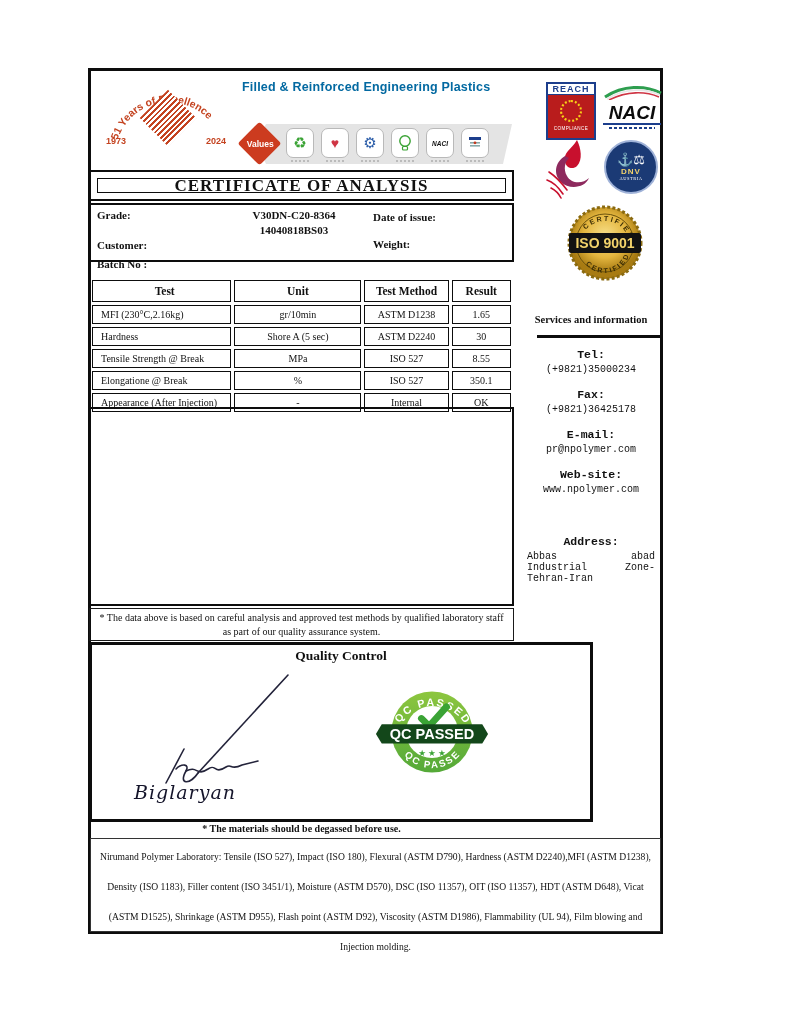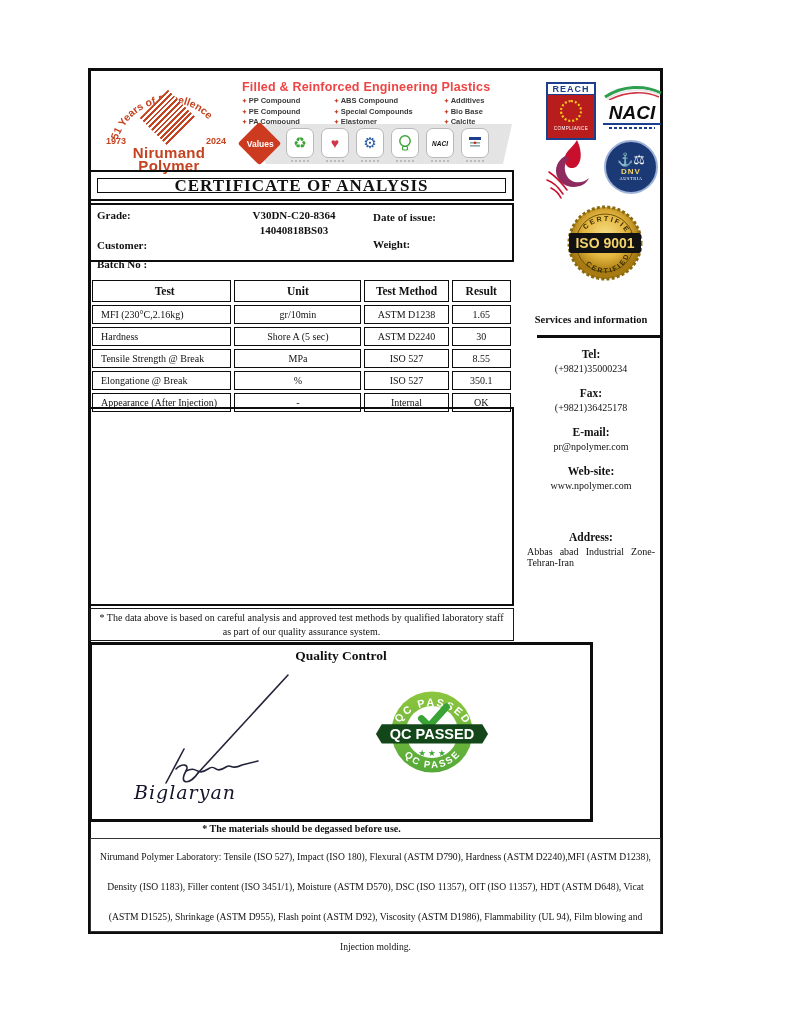--- a/index.html
+++ b/index.html
@@ -20,21 +20,21 @@
     position:absolute; left:52px; top:24px; width:40px; height:40px; transform:rotate(45deg);
     background:repeating-linear-gradient(90deg,#c44320 0 2px,#fff 2px 4px);
   }
   .brand .yr { position:absolute; top:62px; font-size:9px; font-weight:bold; color:#c44320; }
   .brand .yr.l { left:10px; } .brand .yr.r { left:110px; }
   .brand .name { position:absolute; top:72px; width:100%; text-align:center; color:#c44320;
     font-weight:bold; font-size:15px; line-height:13px; letter-spacing:.3px; }
 
   
   .products { left:242px; top:80px; width:272px; height:94px; font-family:"Liberation Sans",sans-serif; }
-  .products .head { color:#ef4444; font-weight:bold; font-size:12.5px; letter-spacing:.2px; }
+  .products .head { color:#0369a1; font-weight:bold; font-size:12.5px; letter-spacing:.2px; }
   .products .cols { display:flex; margin-top:2px; }
   .products ul { list-style:none; }
   .products ul.c1 { width:92px; } .products ul.c2 { width:110px; } .products ul.c3 { width:66px; }
   .products li { font-size:7.5px; font-weight:bold; color:#3a3a3a; line-height:10.5px; }
   .products li::before { content:"✦ "; color:#c43a1e; font-size:6px; }
   .values-band { position:absolute; left:14px; top:44px; width:256px; height:40px;
     background:#e4e4e4; clip-path:polygon(0 18px,10px 0,100% 0,247px 100%,10px 100%); }
   .values-diamond { position:absolute; left:2px; top:48px; width:31px; height:31px;
     transform:rotate(45deg); background:#cc3b1f; border-radius:3px; }
   .values-diamond span { position:absolute; left:-2px; top:10px; width:36px; transform:rotate(-45deg);
@@ -66,21 +66,21 @@
   .dnv .circle { width:54px; height:54px; margin:0 auto; border-radius:50%; background:#1b3a75;
     border:2px solid #9fb2d8; color:#fff; display:flex; flex-direction:column; align-items:center; justify-content:center; }
   .dnv .glyphs { font-size:13px; line-height:14px; }
   .dnv .nm { font-family:"Liberation Sans",sans-serif; font-weight:bold; font-size:8px; letter-spacing:1px; color:#f3d36b; }
   .dnv .ct { font-size:4.5px; letter-spacing:.5px; color:#fff; }
   .iso { left:566px; top:204px; width:78px; height:78px; }
 
   .services-wrap { left:521px; top:314px; width:140px; text-align:center; }
   .services-title { font-weight:bold; font-size:10.5px; }
   .services-rule { left:537px; top:335px; width:126px; height:3px; background:#0d0d0d; }
-  .contacts { left:521px; top:348px; width:140px; text-align:center; }
+  .contacts { left:521px; top:348px; width:140px; text-align:center;font-family:Liberation Mono, monospace; }
   .contact { margin-bottom:13px; }
   .contact .lbl { font-weight:bold; font-size:11.5px; }
   .contact .val { font-size:10px; margin-top:3px; }
   .contact.address { margin-top:40px; }
   .contact.address .val { text-align:justify; padding:0 6px; word-spacing:3px; }
 
   
   .title-box { left:89px; top:170px; width:425px; height:31px; border:2.5px solid #0d0d0d; padding:6px; }
   .title-box .inner { width:100%; height:100%; border:1px solid #0d0d0d; display:flex;
     align-items:center; justify-content:center; font-weight:bold; font-size:17px; letter-spacing:1px; }
@@ -128,45 +128,24 @@
       <defs>
           <path id="brandArc" d="M20,72 A54,54 0 0 1 126,72"></path>
         </defs>
       <text font-size="10.5" font-weight="bold" fill="#c44320" font-family="Liberation Sans,sans-serif">
         <textPath href="#brandArc" startOffset="4%">51 Years of Excellence</textPath>
       </text>
     </svg>
     <div class="diamond"></div>
     <div class="yr l">1973</div>
     <div class="yr r">2024</div>
-    <div class="name">
-      <div>Nirumand</div>
-      <div>Polymer</div>
-    </div>
   </div>
 
   <div class="abs products">
     <div class="head">Filled &amp; Reinforced Engineering Plastics</div>
-    <div class="cols">
-      <ul class="c1">
-        <li>PP Compound</li>
-        <li>PE Compound</li>
-        <li>PA Compound</li>
-      </ul>
-      <ul class="c2">
-        <li>ABS Compound</li>
-        <li>Special Compounds</li>
-        <li>Elastomer</li>
-      </ul>
-      <ul class="c3">
-        <li>Additives</li>
-        <li>Bio Base</li>
-        <li>Calcite</li>
-      </ul>
-    </div>
     <div class="values-band"></div>
     <div class="values-diamond">
       <span>Values</span>
     </div>
     <div class="icon-row">
       <div class="tile">
           <span class="g-recycle">♻</span>
         </div>
       <div class="tile">
           <span class="g-heart">♥</span>

